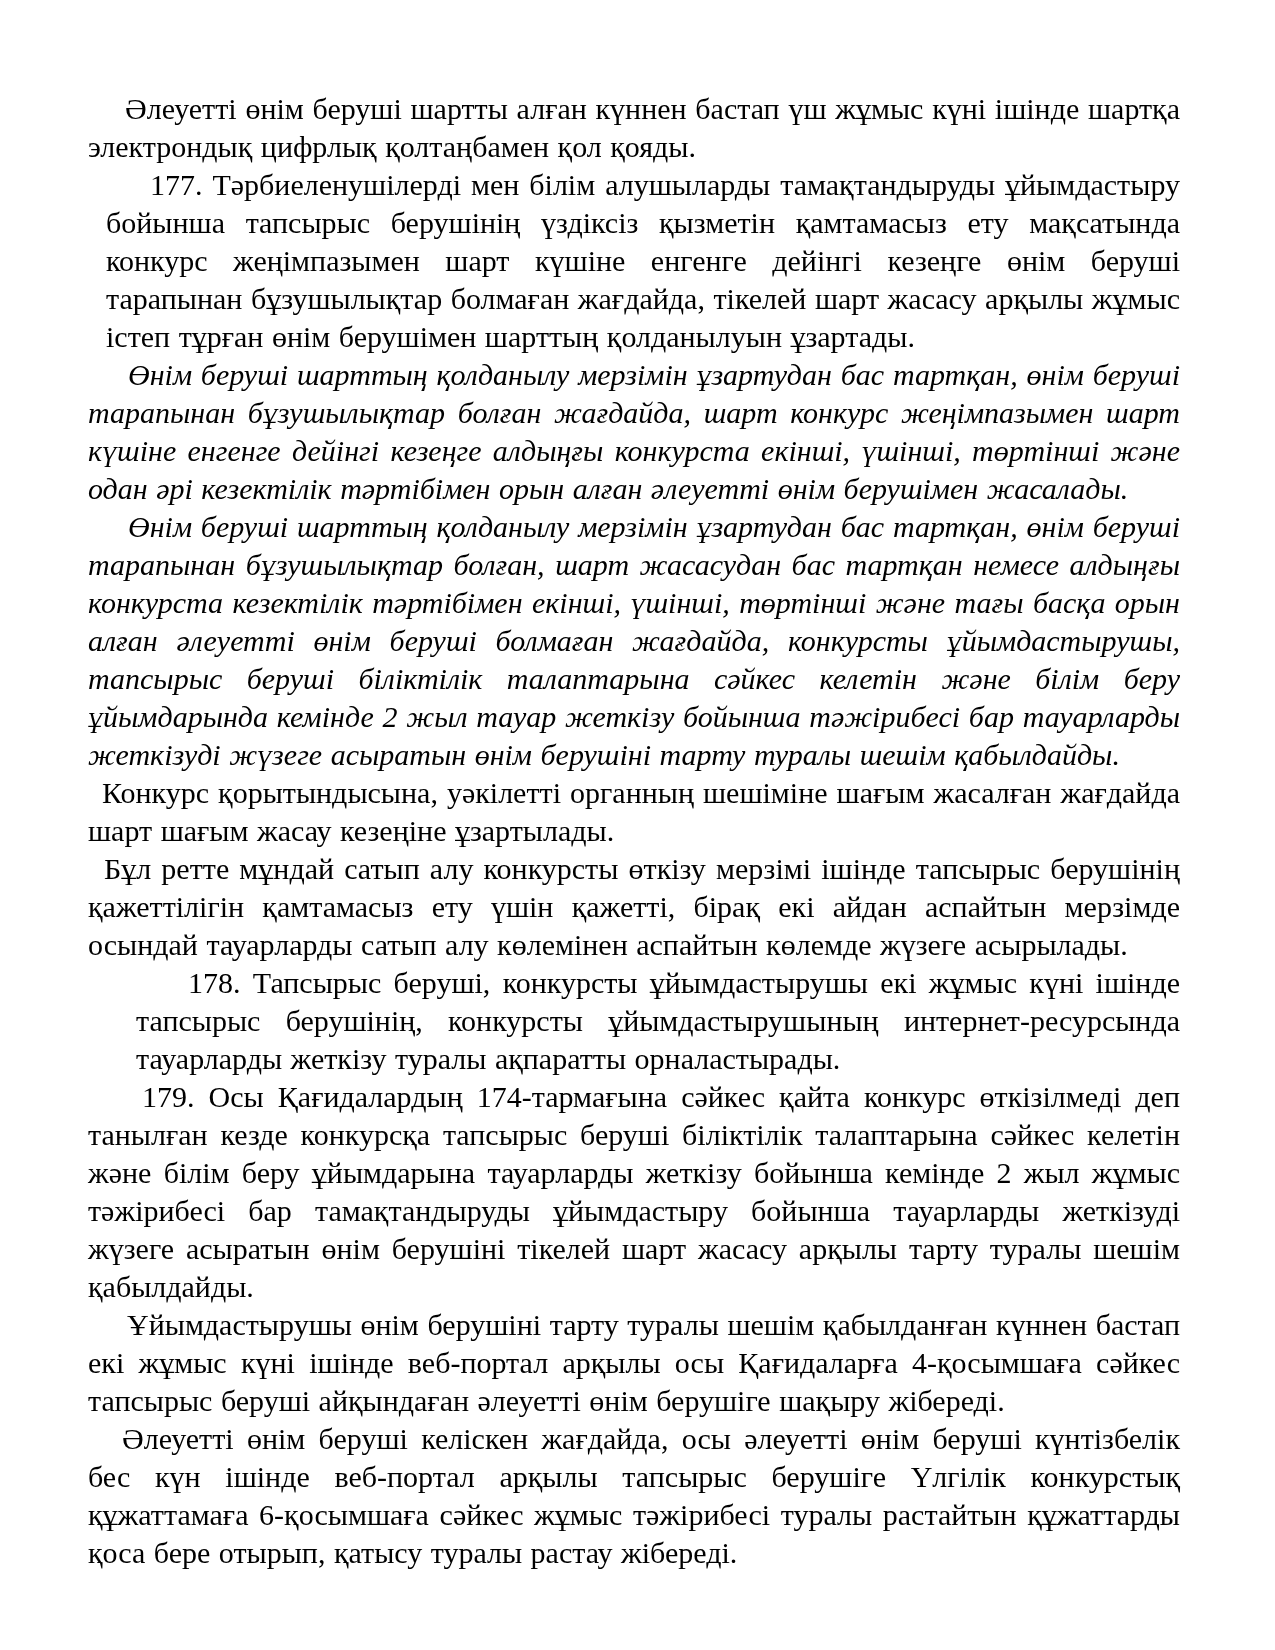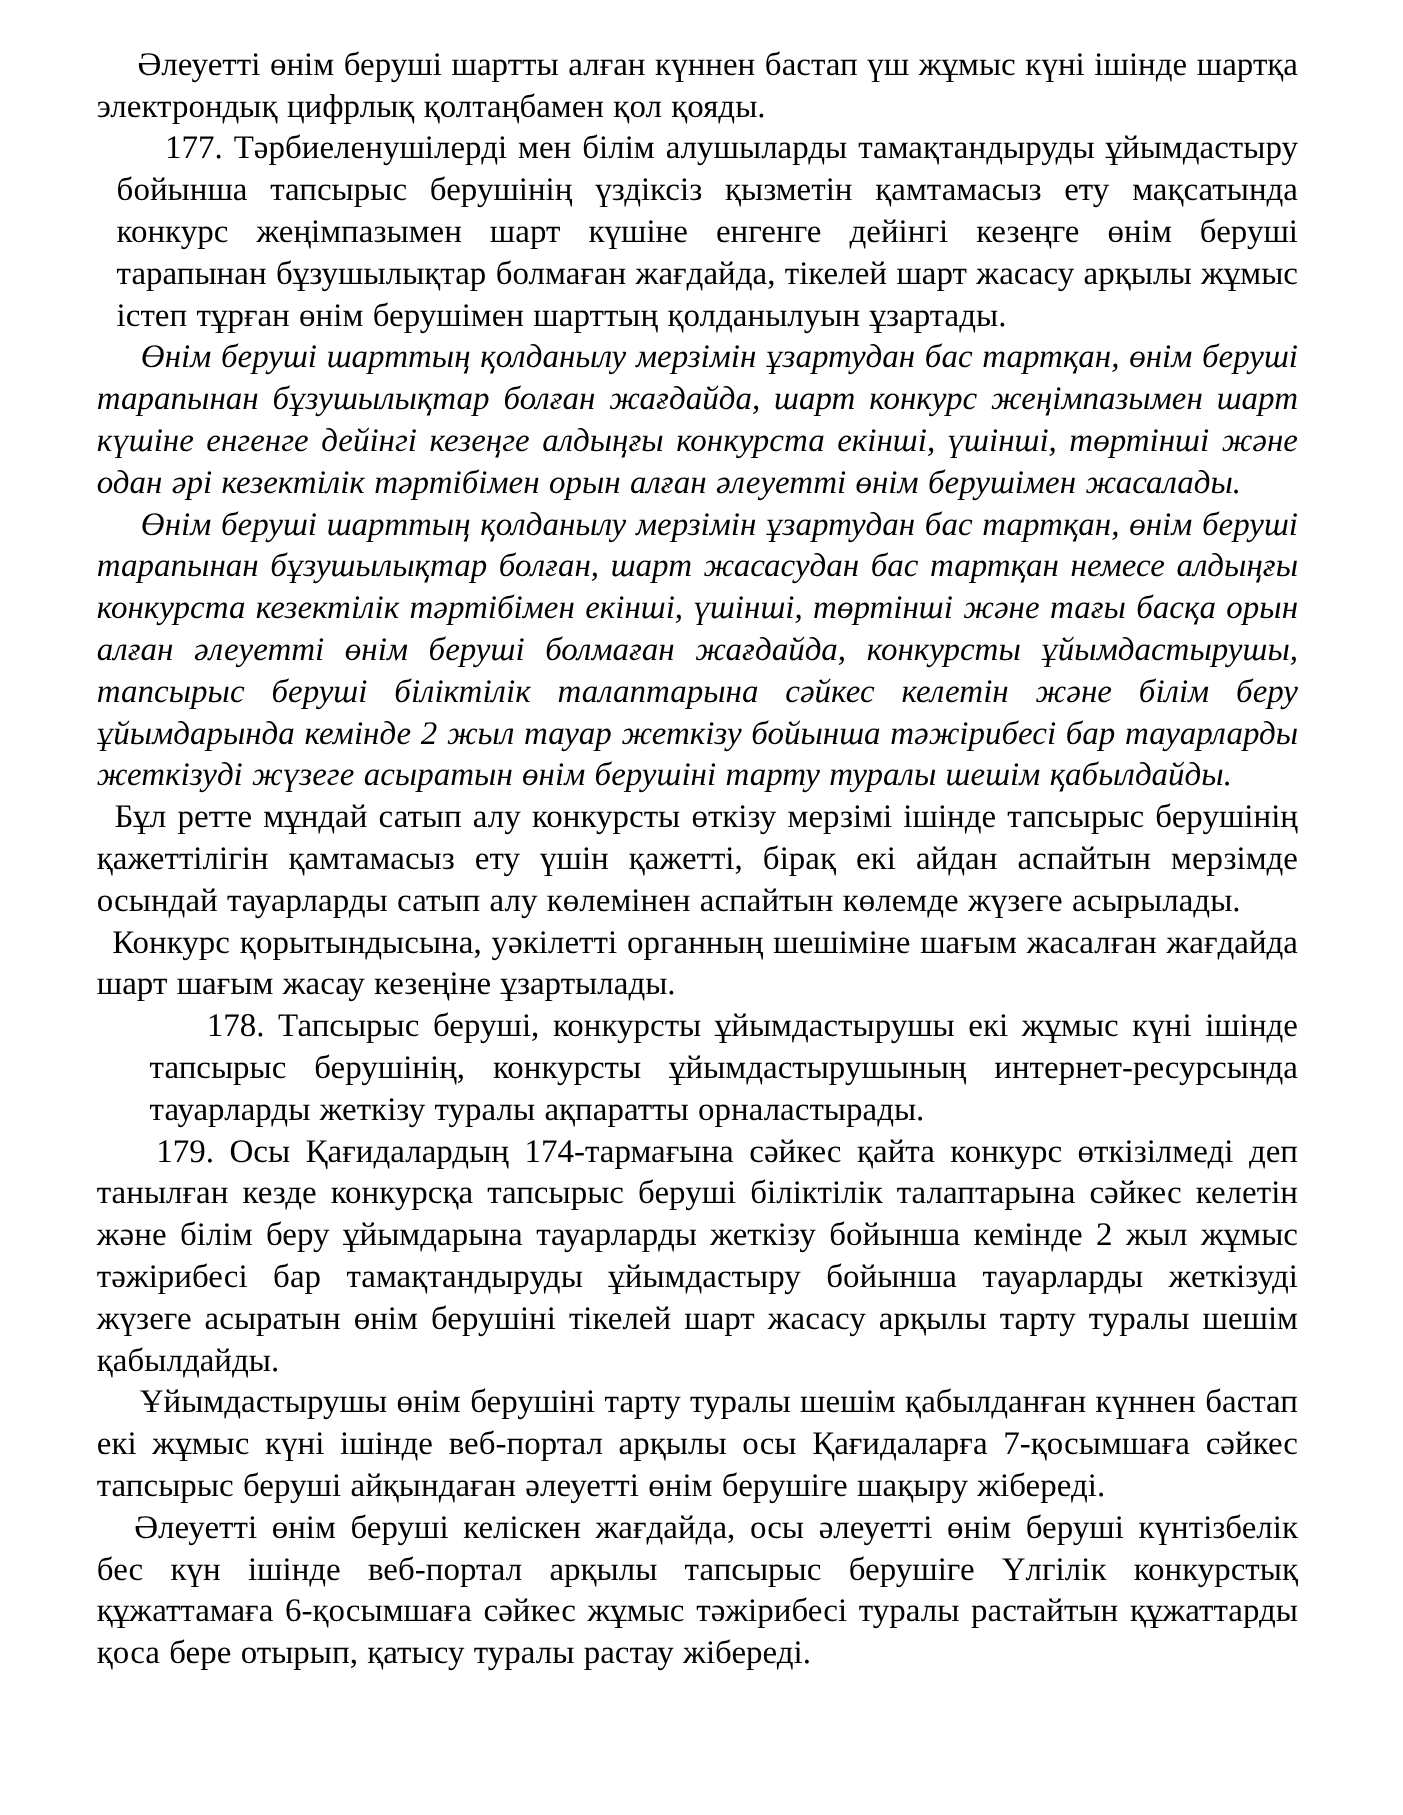--- a/index.html
+++ b/index.html
@@ -6,21 +6,21 @@
     margin: 0;
     padding: 0;
     background: #ffffff;
   }
   .page {
     position: relative;
     width: 1275px;
     height: 1650px;
     background: #ffffff;
     box-sizing: border-box;
-    padding: 40px 95px 0 88px;
+    padding: 90px 95px 0 88px;
     overflow: hidden;
     font-family: "Liberation Serif", "DejaVu Serif", serif;
     font-size: 30px;
     line-height: 38px;
     color: #000000;
   }
   .para {
     margin: 0;
     padding: 0;
     text-align: justify;
@@ -38,19 +38,19 @@
   .ind-54 { text-indent: 54px; }
 </style>
 </head>
 <body>
 
 <div class="page">
   <p class="para ind-37">Әлеуетті өнім беруші шартты алған күннен бастап үш жұмыс күні ішінде шартқа электрондық цифрлық қолтаңбамен қол қояды.</p>
   <p class="para ind-44">177. Тәрбиеленушілерді мен білім алушыларды тамақтандыруды ұйымдастыру бойынша тапсырыс берушінің үздіксіз қызметін қамтамасыз ету мақсатында конкурс жеңімпазымен шарт күшіне енгенге дейінгі кезеңге өнім беруші тарапынан бұзушылықтар болмаған жағдайда, тікелей шарт жасасу арқылы жұмыс істеп тұрған өнім берушімен шарттың қолданылуын ұзартады.</p>
   <p class="para ind-40">Өнім беруші шарттың қолданылу мерзімін ұзартудан бас тартқан, өнім беруші тарапынан бұзушылықтар болған жағдайда, шарт конкурс жеңімпазымен шарт күшіне енгенге дейінгі кезеңге алдыңғы конкурста екінші, үшінші, төртінші және одан әрі кезектілік тәртібімен орын алған әлеуетті өнім берушімен жасалады.</p>
   <p class="para ind-40">Өнім беруші шарттың қолданылу мерзімін ұзартудан бас тартқан, өнім беруші тарапынан бұзушылықтар болған, шарт жасасудан бас тартқан немесе алдыңғы конкурста кезектілік тәртібімен екінші, үшінші, төртінші және тағы басқа орын алған әлеуетті өнім беруші болмаған жағдайда, конкурсты ұйымдастырушы, тапсырыс беруші біліктілік талаптарына сәйкес келетін және білім беру ұйымдарында кемінде 2 жыл тауар жеткізу бойынша тәжірибесі бар тауарларды жеткізуді жүзеге асыратын өнім берушіні тарту туралы шешім қабылдайды.</p>
+  <p class="para ind-14">Конкурс қорытындысына, уәкілетті органның шешіміне шағым жасалған жағдайда шарт шағым жасау кезеңіне ұзартылады.</p>
   <p class="para ind-16">Бұл ретте мұндай сатып алу конкурсты өткізу мерзімі ішінде тапсырыс берушінің қажеттілігін қамтамасыз ету үшін қажетті, бірақ екі айдан аспайтын мерзімде осындай тауарларды сатып алу көлемінен аспайтын көлемде жүзеге асырылады.</p>
-  <p class="para ind-14">Конкурс қорытындысына, уәкілетті органның шешіміне шағым жасалған жағдайда шарт шағым жасау кезеңіне ұзартылады.</p>
   <p class="para ind-52">178. Тапсырыс беруші, конкурсты ұйымдастырушы екі жұмыс күні ішінде тапсырыс берушінің, конкурсты ұйымдастырушының интернет-ресурсында тауарларды жеткізу туралы ақпаратты орналастырады.</p>
   <p class="para ind-54">179. Осы Қағидалардың 174-тармағына сәйкес қайта конкурс өткізілмеді деп танылған кезде конкурсқа тапсырыс беруші біліктілік талаптарына сәйкес келетін және білім беру ұйымдарына тауарларды жеткізу бойынша кемінде 2 жыл жұмыс тәжірибесі бар тамақтандыруды ұйымдастыру бойынша тауарларды жеткізуді жүзеге асыратын өнім берушіні тікелей шарт жасасу арқылы тарту туралы шешім қабылдайды.</p>
-  <p class="para ind-39">Ұйымдастырушы өнім берушіні тарту туралы шешім қабылданған күннен бастап екі жұмыс күні ішінде веб-портал арқылы осы Қағидаларға 7-қосымшаға сәйкес тапсырыс беруші айқындаған әлеуетті өнім берушіге шақыру жібереді.</p>
+  <p class="para ind-39">Ұйымдастырушы өнім берушіні тарту туралы шешім қабылданған күннен бастап екі жұмыс күні ішінде веб-портал арқылы осы Қағидаларға 4-қосымшаға сәйкес тапсырыс беруші айқындаған әлеуетті өнім берушіге шақыру жібереді.</p>
   <p class="para ind-34">Әлеуетті өнім беруші келіскен жағдайда, осы әлеуетті өнім беруші күнтізбелік бес күн ішінде веб-портал арқылы тапсырыс берушіге Үлгілік конкурстық құжаттамаға 6-қосымшаға сәйкес жұмыс тәжірибесі туралы растайтын құжаттарды қоса бере отырып, қатысу туралы растау жібереді.</p>
 </div>
 
 </body></html>

